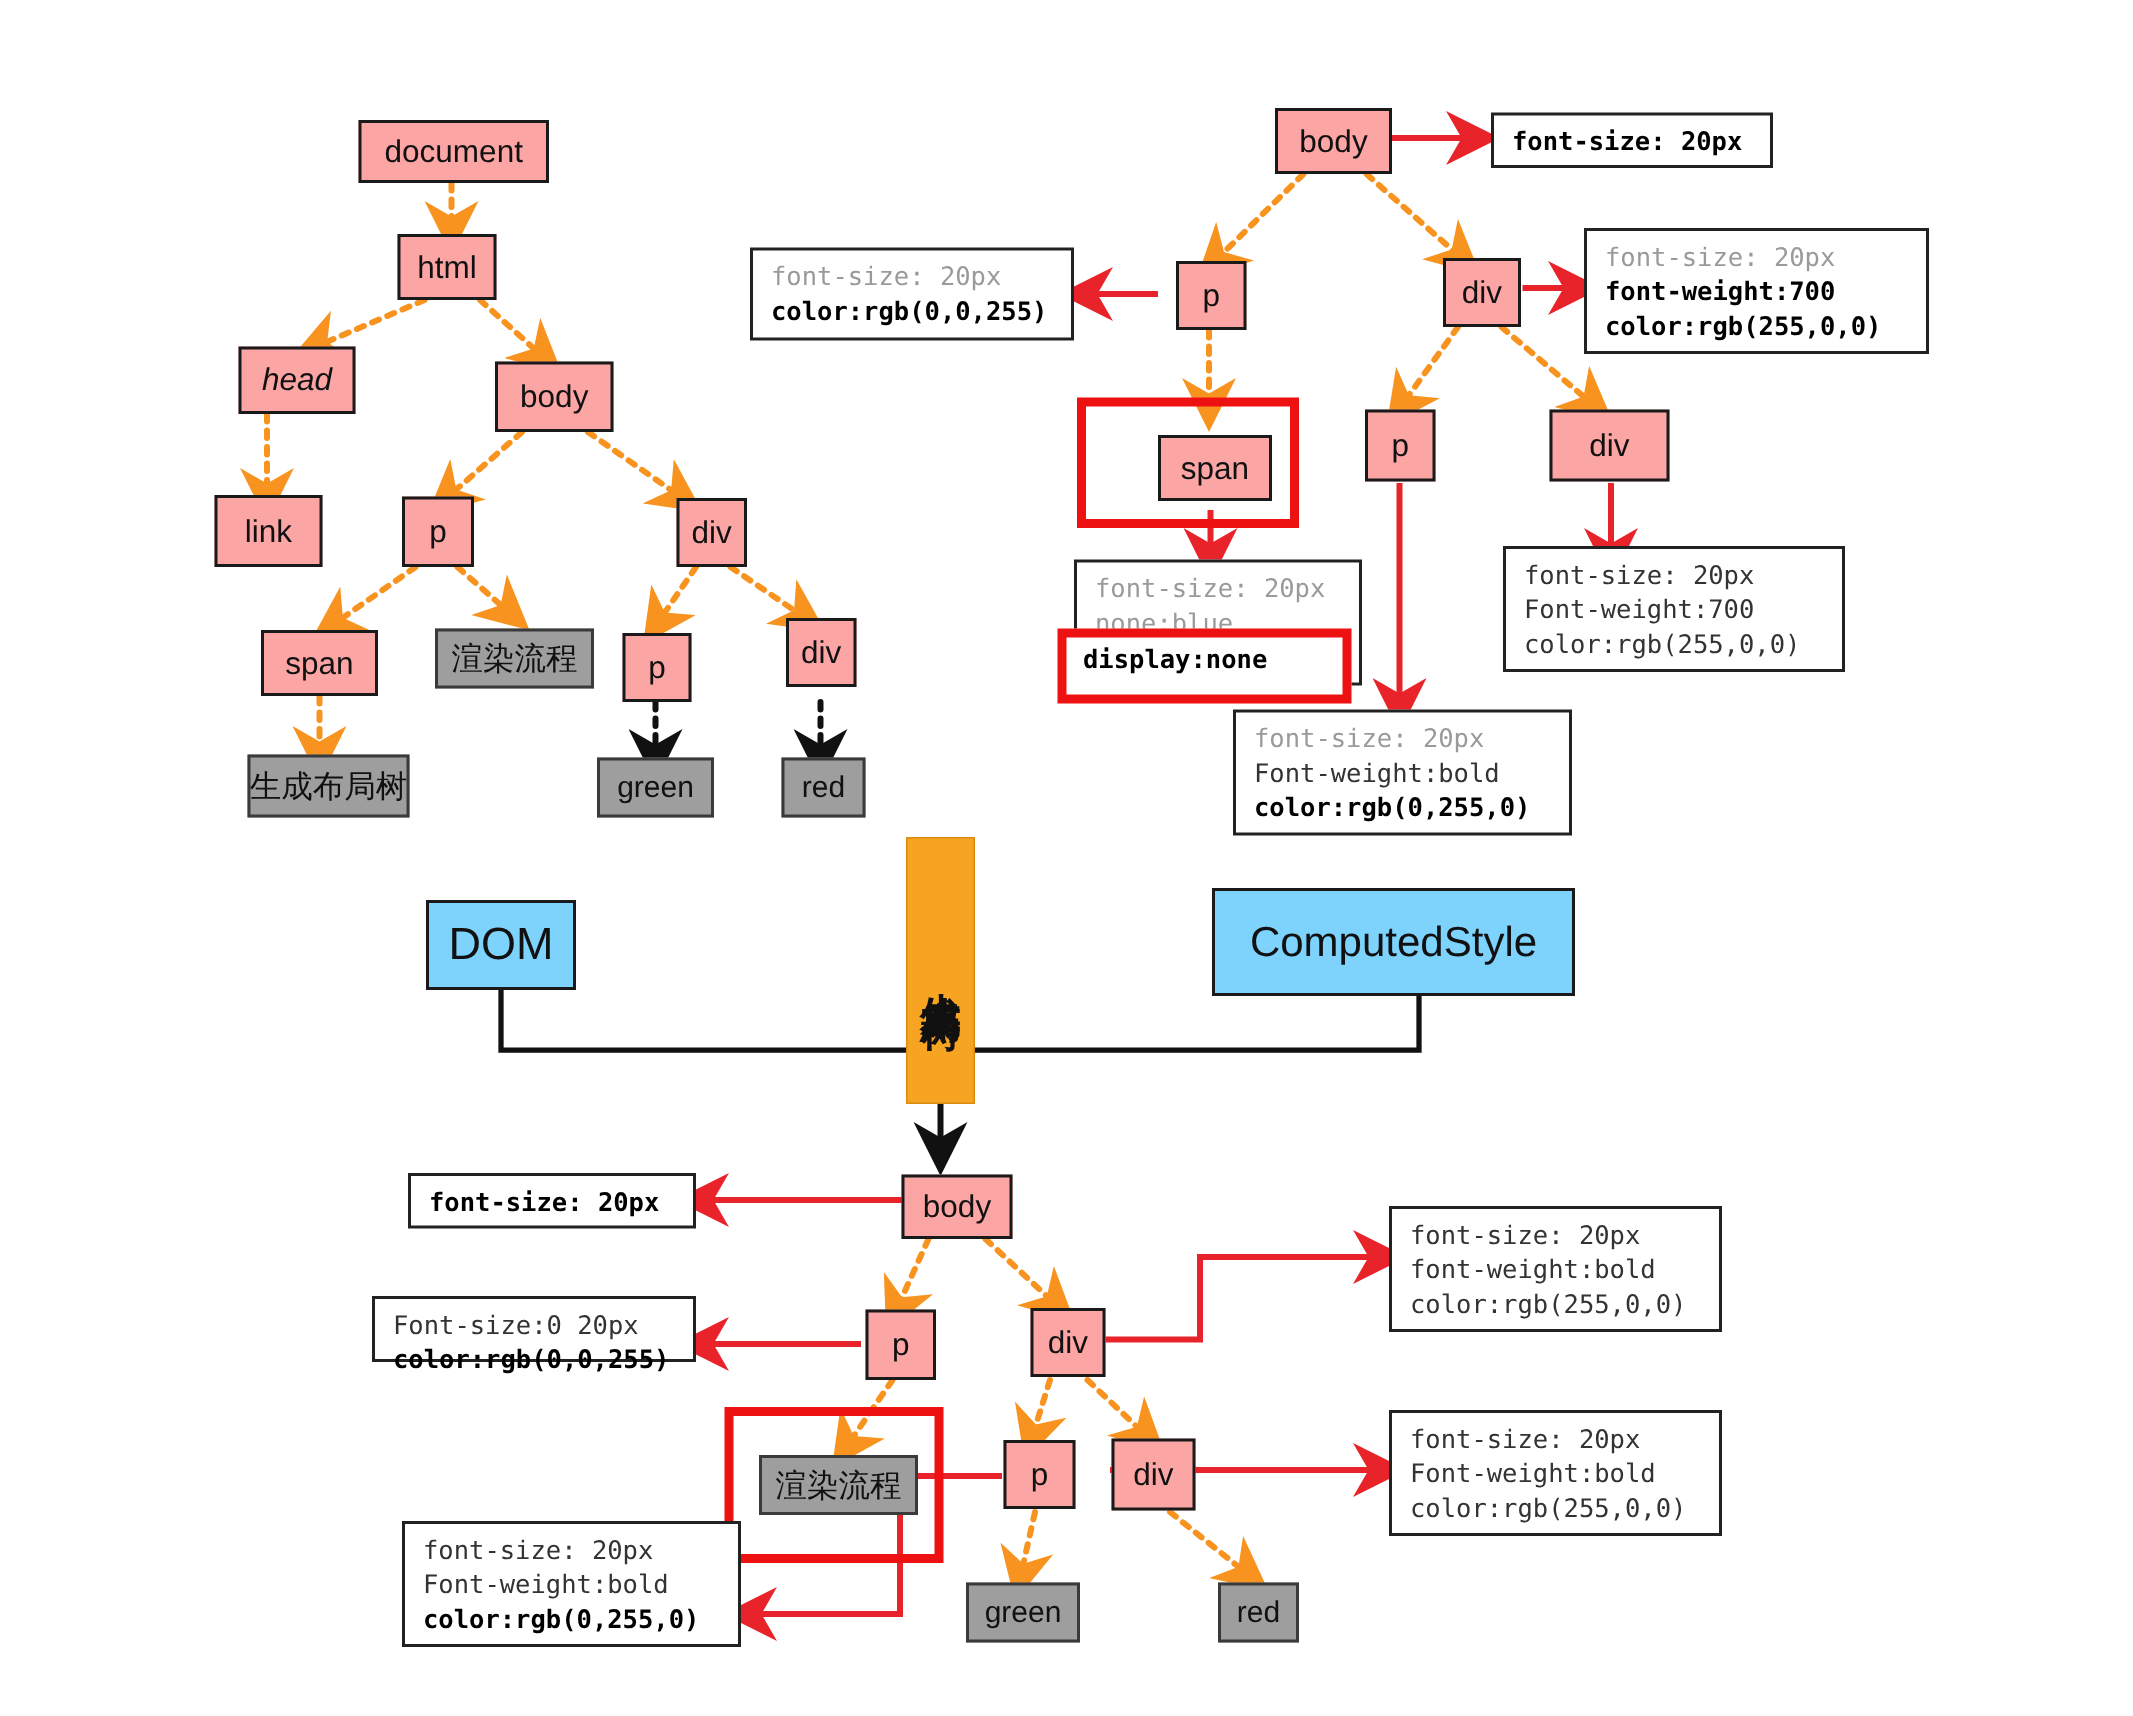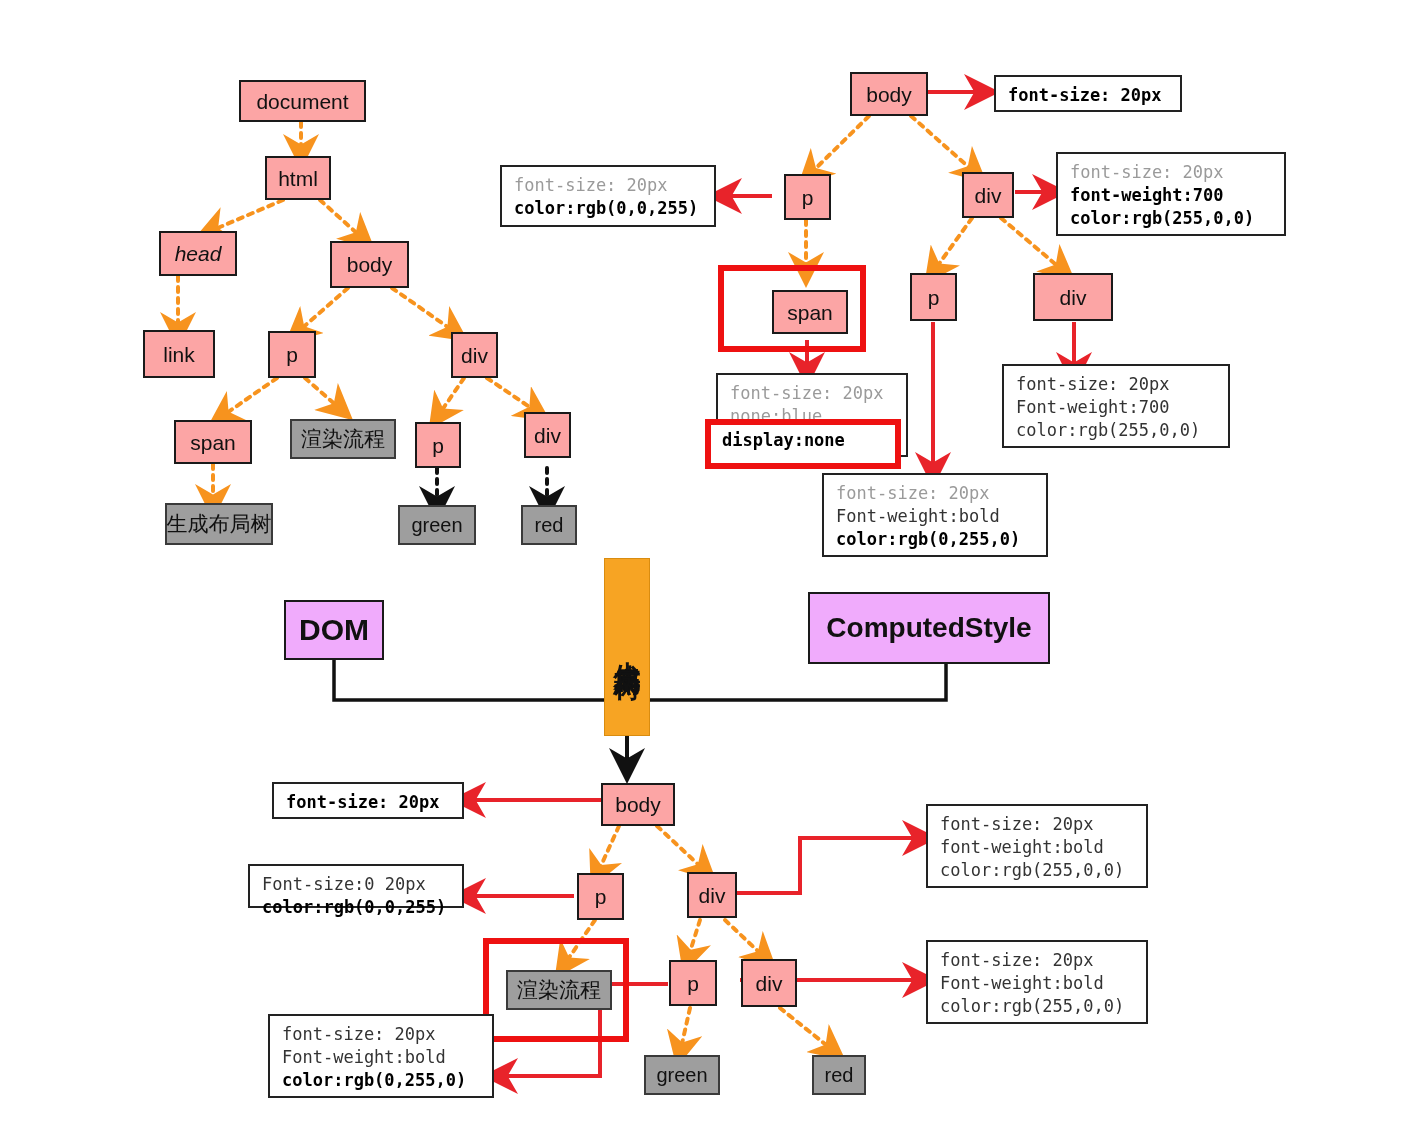--- a/index.html
+++ b/index.html
@@ -50,28 +50,27 @@
     white-space:pre;
     color:#111;
   }
   .cssbox .dim{color:#9a9a9a;font-weight:normal;}
   .cssbox .bold{font-weight:bold;color:#000;}
   .cssbox .plain{font-weight:normal;color:#333;}
 
   
   .plainbox{
     position:absolute;
-    background:#f0abfc;
+    background:#7dd3fc;
     border:2px solid #1a1a1a;
     box-sizing:border-box;
     display:flex;align-items:center;justify-content:center;
     font-size:30px;
     color:#111;
     white-space:nowrap;
-    font-weight:bold;
   }
 
   
   .banner{
     position:absolute;
     background:#F7A423;
     border:1px solid #d98c10;
     box-sizing:border-box;
     display:flex;align-items:center;justify-content:center;
     writing-mode:vertical-rl;

